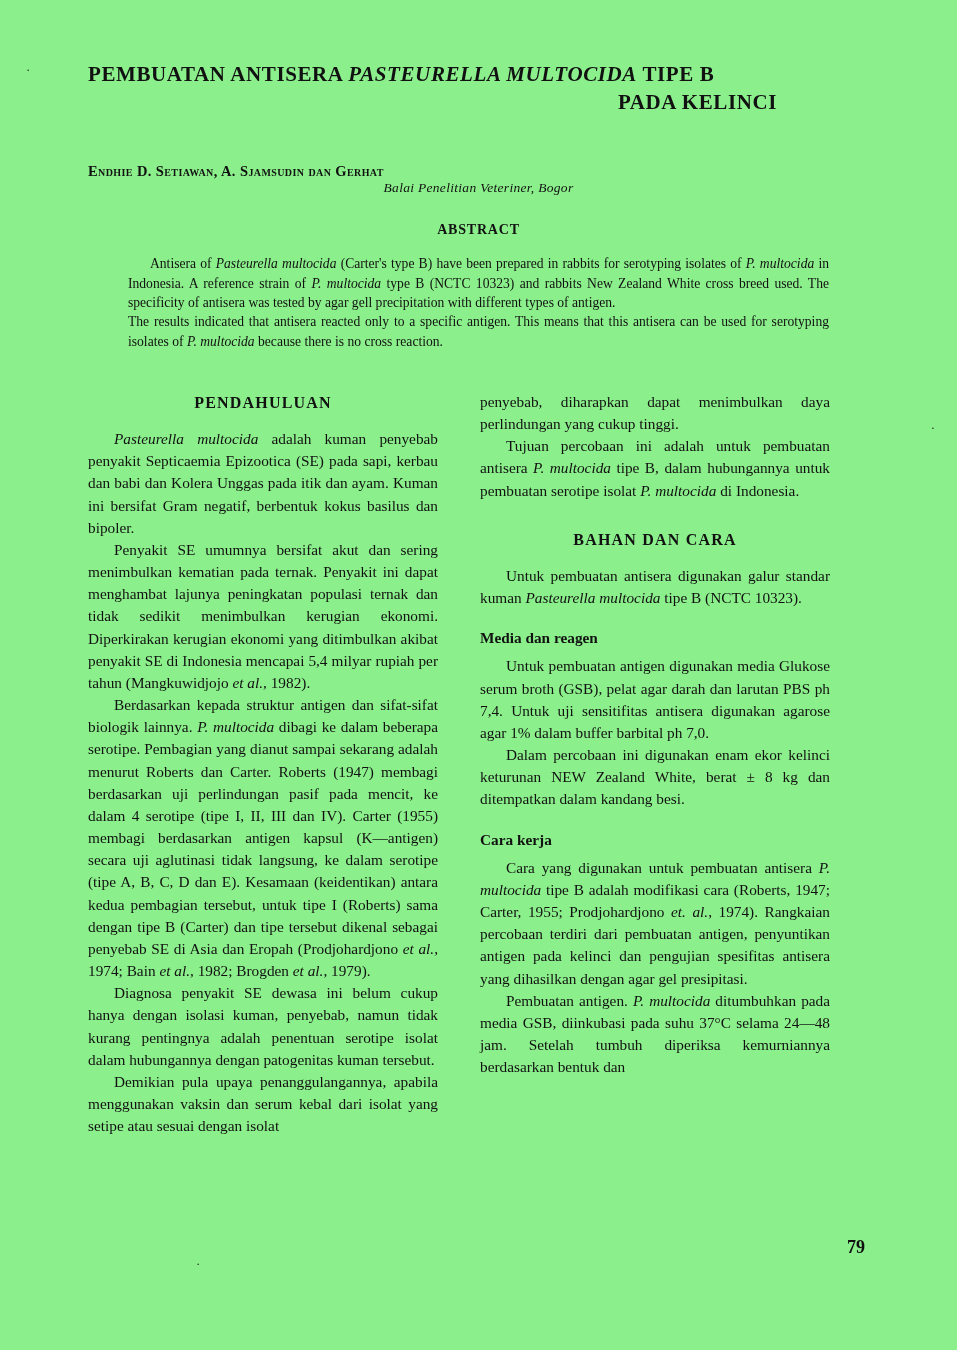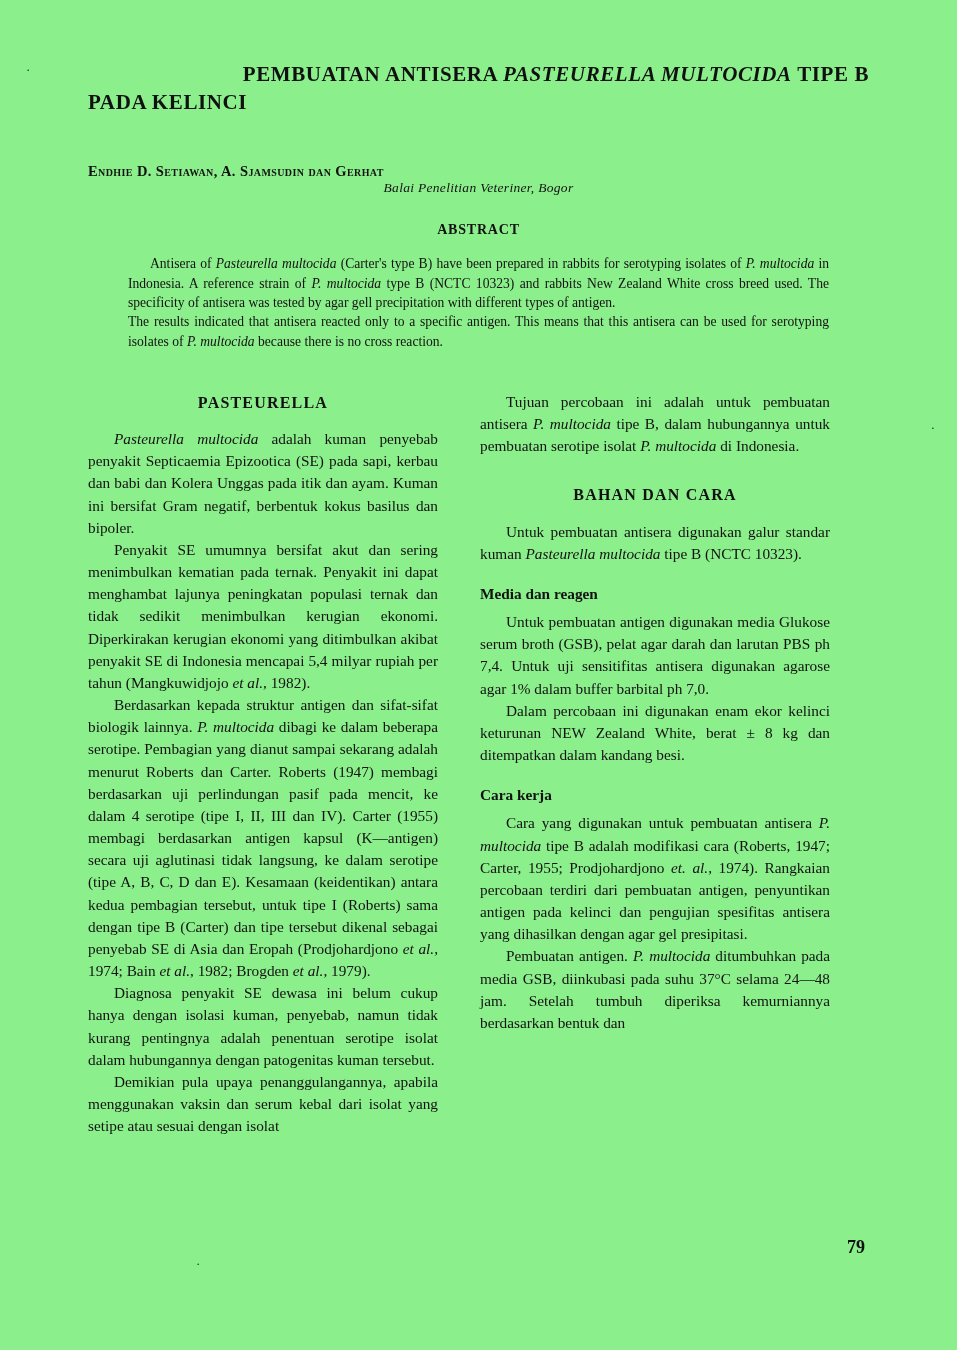--- a/index.html
+++ b/index.html
@@ -16,32 +16,32 @@
   }
   .page {
     position: relative;
     width: 957px;
     height: 1350px;
     box-sizing: border-box;
     padding: 52px 88px 0 88px;
   }
   
   .title {
-    text-align: right;
+    text-align: left;
     font-size: 21px;
     letter-spacing: 0.6px;
     line-height: 1.35;
     margin: 8px 0 0 0;
     font-weight: 700;
   }
   .title .ital {
     font-style: italic;
   }
   .title-line2 {
-    text-align: left;
+    text-align: right;
     font-size: 21px;
     letter-spacing: 0.6px;
     font-weight: 700;
     margin-top: 2px;
     padding-right: 92px;
   }
   
   .authors {
     margin-top: 48px;
     font-size: 14.5px;
@@ -156,29 +156,30 @@
 
   <div class="abstract-head">ABSTRACT</div>
   <div class="abstract-body">
     <div class="indent">Antisera of <i>Pasteurella multocida</i> (Carter's type B) have been prepared in rabbits for serotyping isolates of <i>P. multocida</i> in Indonesia. A reference strain of <i>P. multocida</i> type B (NCTC 10323) and rabbits New Zealand White cross breed used. The specificity of antisera was tested by agar gell precipitation with different types of antigen.</div>
     <div>The results indicated that antisera reacted only to a specific antigen. This means that this antisera can be used for serotyping isolates of <i>P. multocida</i> because there is no cross reaction.</div>
   </div>
 
   <div class="columns">
 
     <div class="col">
-      <div class="sec-head">PASTEURELLA</div>
+      <div class="sec-head">PENDAHULUAN</div>
       <p class="para"><i>Pasteurella multocida</i> adalah kuman penyebab penyakit Septicaemia Epizootica (SE) pada sapi, kerbau dan babi dan Kolera Unggas pada itik dan ayam. Kuman ini bersifat Gram negatif, berbentuk kokus basilus dan bipoler.</p>
       <p class="para">Penyakit SE umumnya bersifat akut dan sering menimbulkan kematian pada ternak. Penyakit ini dapat menghambat lajunya peningkatan populasi ternak dan tidak sedikit menimbulkan kerugian ekonomi. Diperkirakan kerugian ekonomi yang ditimbulkan akibat penyakit SE di Indonesia mencapai 5,4 milyar rupiah per tahun (Mangkuwidjojo <i>et al.</i>, 1982).</p>
       <p class="para">Berdasarkan kepada struktur antigen dan sifat-sifat biologik lainnya. <i>P. multocida</i> dibagi ke dalam beberapa serotipe. Pembagian yang dianut sampai sekarang adalah menurut Roberts dan Carter. Roberts (1947) membagi berdasarkan uji perlindungan pasif pada mencit, ke dalam 4 serotipe (tipe I, II, III dan IV). Carter (1955) membagi berdasarkan antigen kapsul (K—antigen) secara uji aglutinasi tidak langsung, ke dalam serotipe (tipe A, B, C, D dan E). Kesamaan (keidentikan) antara kedua pembagian tersebut, untuk tipe I (Roberts) sama dengan tipe B (Carter) dan tipe tersebut dikenal sebagai penyebab SE di Asia dan Eropah (Prodjohardjono <i>et al.</i>, 1974; Bain <i>et al.</i>, 1982; Brogden <i>et al.</i>, 1979).</p>
       <p class="para">Diagnosa penyakit SE dewasa ini belum cukup hanya dengan isolasi kuman, penyebab, namun tidak kurang pentingnya adalah penentuan serotipe isolat dalam hubungannya dengan patogenitas kuman tersebut.</p>
       <p class="para">Demikian pula upaya penanggulangannya, apabila menggunakan vaksin dan serum kebal dari isolat yang setipe atau sesuai dengan isolat</p>
     </div>
 
     <div class="col">
+      <p class="para noindent">penyebab, diharapkan dapat menimbulkan daya perlindungan yang cukup tinggi.</p>
       <p class="para">Tujuan percobaan ini adalah untuk pembuatan antisera <i>P. multocida</i> tipe B, dalam hubungannya untuk pembuatan serotipe isolat <i>P. multocida</i> di Indonesia.</p>
 
       <div class="sec-head second">BAHAN DAN CARA</div>
 
       <p class="para">Untuk pembuatan antisera digunakan galur standar kuman <i>Pasteurella multocida</i> tipe B (NCTC 10323).</p>
 
       <div class="sub-head">Media dan reagen</div>
       <p class="para">Untuk pembuatan antigen digunakan media Glukose serum broth (GSB), pelat agar darah dan larutan PBS ph 7,4. Untuk uji sensitifitas antisera digunakan agarose agar 1% dalam buffer barbital ph 7,0.</p>
 
       <p class="para">Dalam percobaan ini digunakan enam ekor kelinci keturunan NEW Zealand White, berat ± 8 kg dan ditempatkan dalam kandang besi.</p>

